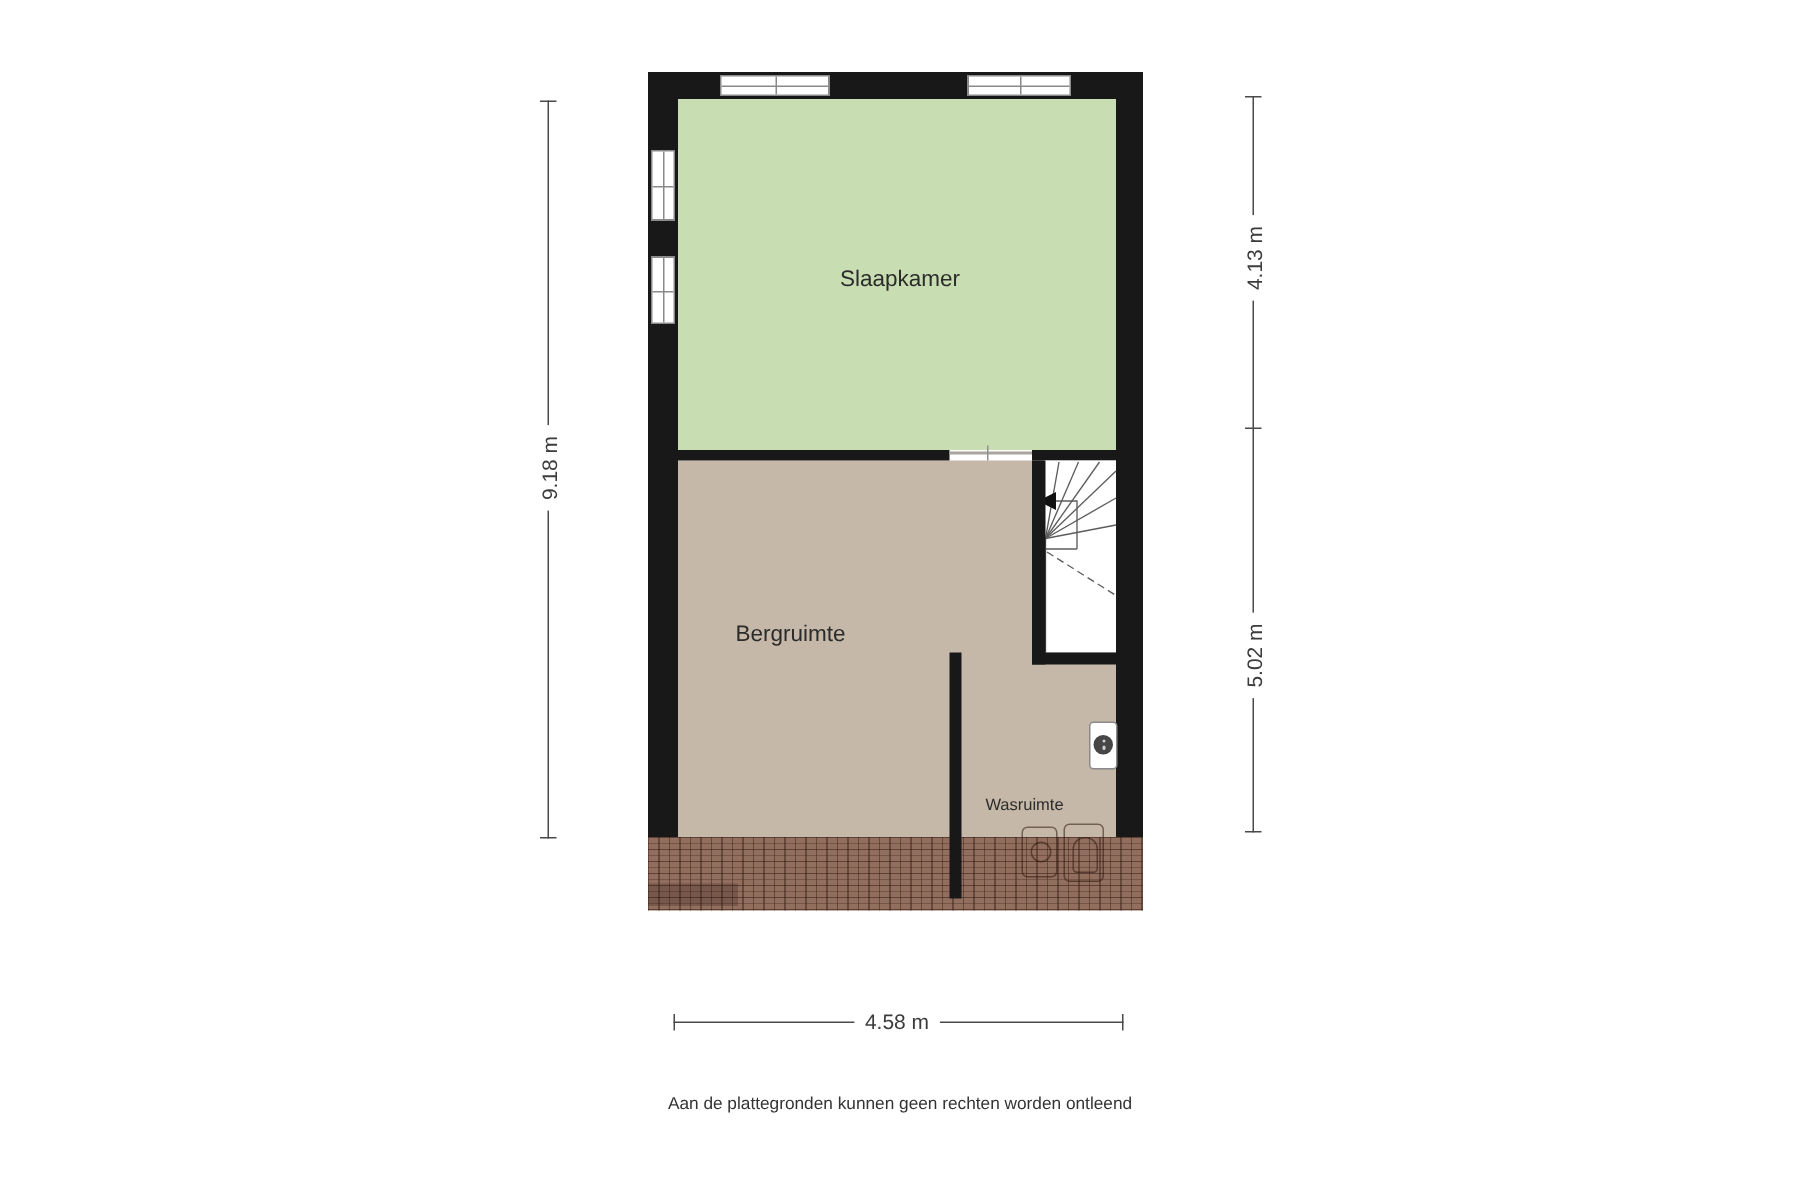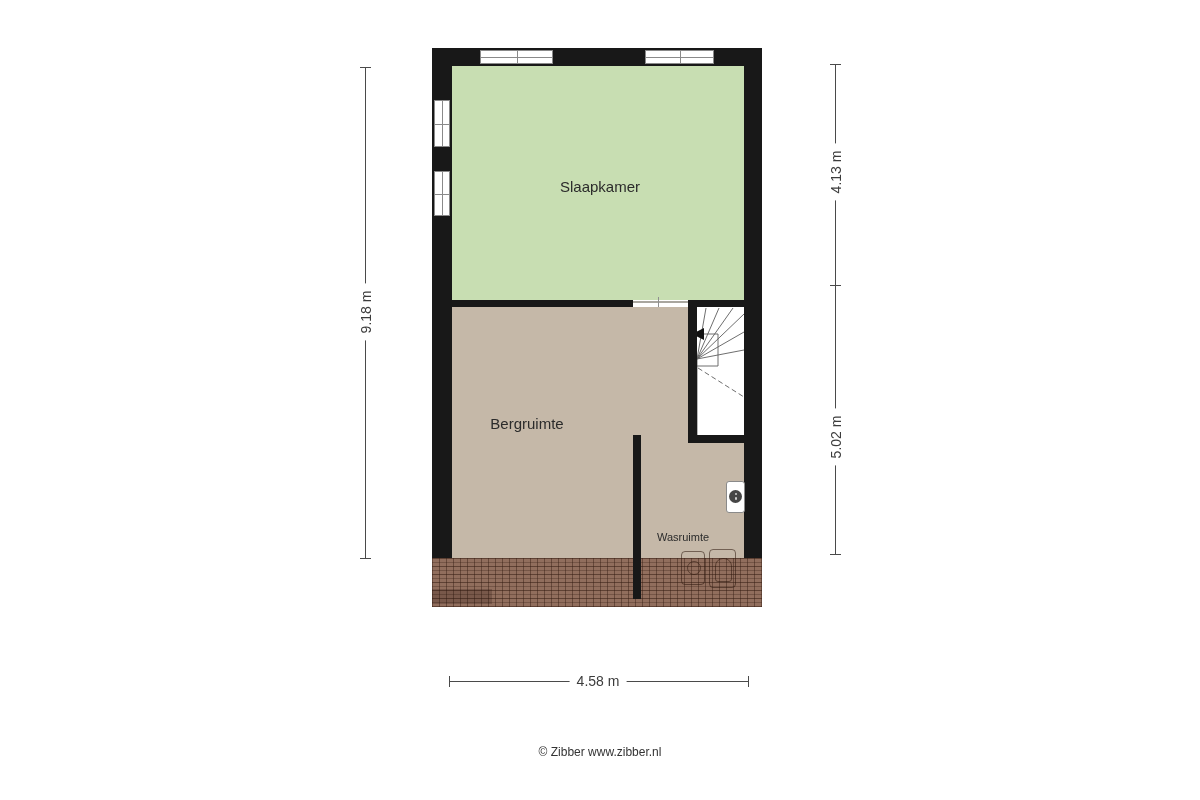--- a/index.html
+++ b/index.html
@@ -161,15 +161,15 @@
   <div class="abs dim" id="dim-right-tick-mid"></div>
   <div class="abs dim" id="dim-right-tick-bot"></div>
   <div class="abs dim-label dim-label-v" id="dim-label-right-top">4.13 m</div>
   <div class="abs dim-label dim-label-v" id="dim-label-right-bottom">5.02 m</div>
 
   <div class="abs dim" id="dim-bottom-line"></div>
   <div class="abs dim" id="dim-bottom-tick-l"></div>
   <div class="abs dim" id="dim-bottom-tick-r"></div>
   <div class="abs dim-label dim-label-h" id="dim-label-bottom">4.58 m</div>
 
-  <div class="abs footer-text" id="footer-credit">© Zibber www.zibber.nl</div>
+  <div class="abs footer-text" id="footer-disclaimer">Aan de plattegronden kunnen geen rechten worden ontleend</div>
 
 </div>
 
 </body></html>

